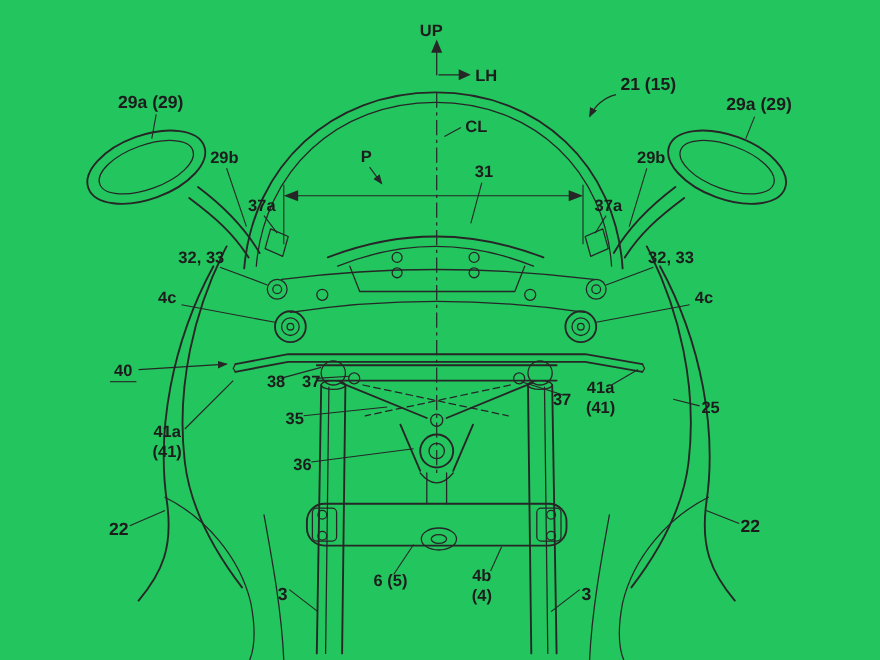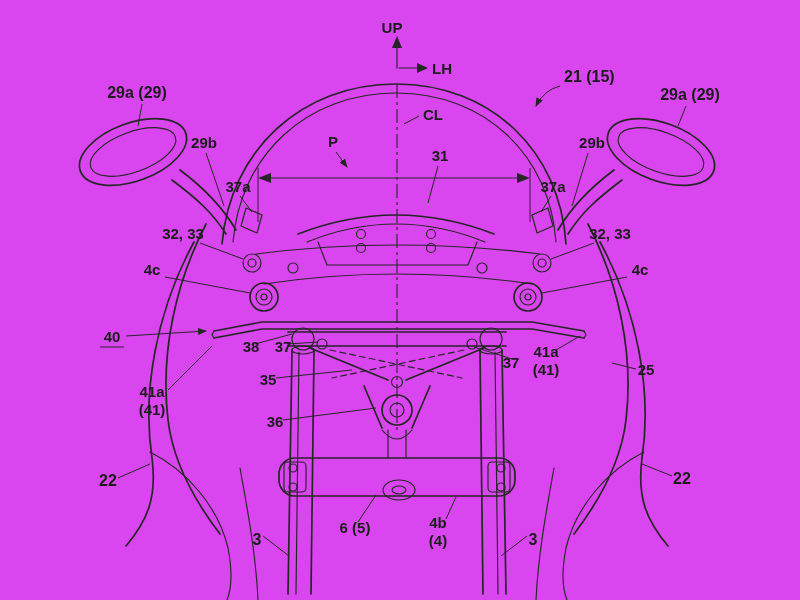--- a/index.html
+++ b/index.html
@@ -1,16 +1,16 @@
 <!DOCTYPE html>
 <html><head>
 <meta charset="utf-8">
 <style>
   html,body{margin:0;padding:0;background:#e9e9e7;}
-  .page{width:800px;height:600px;background:#d946ef;position:relative;margin:0 auto;overflow:hidden;}
+  .page{width:800px;height:600px;background:#22c55e;position:relative;margin:0 auto;overflow:hidden;}
   svg{display:block;}
   .outline{fill:none;stroke:#262626;stroke-width:1.7;stroke-linecap:round;stroke-linejoin:round;}
   .thin{fill:none;stroke:#262626;stroke-width:1.15;stroke-linecap:round;stroke-linejoin:round;}
   .leader{fill:none;stroke:#262626;stroke-width:1;}
   .dashed{stroke-dasharray:6 4;}
   .dashdot{fill:none;stroke:#262626;stroke-width:1.1;stroke-dasharray:14 4 3 4;}
   .lbl{font-family:"Liberation Sans",sans-serif;font-weight:bold;font-size:15px;fill:#1c1c1c;}
   .lbl-big{font-size:16px;}
   .arrowfill{fill:#262626;stroke:none;}
 </style>

